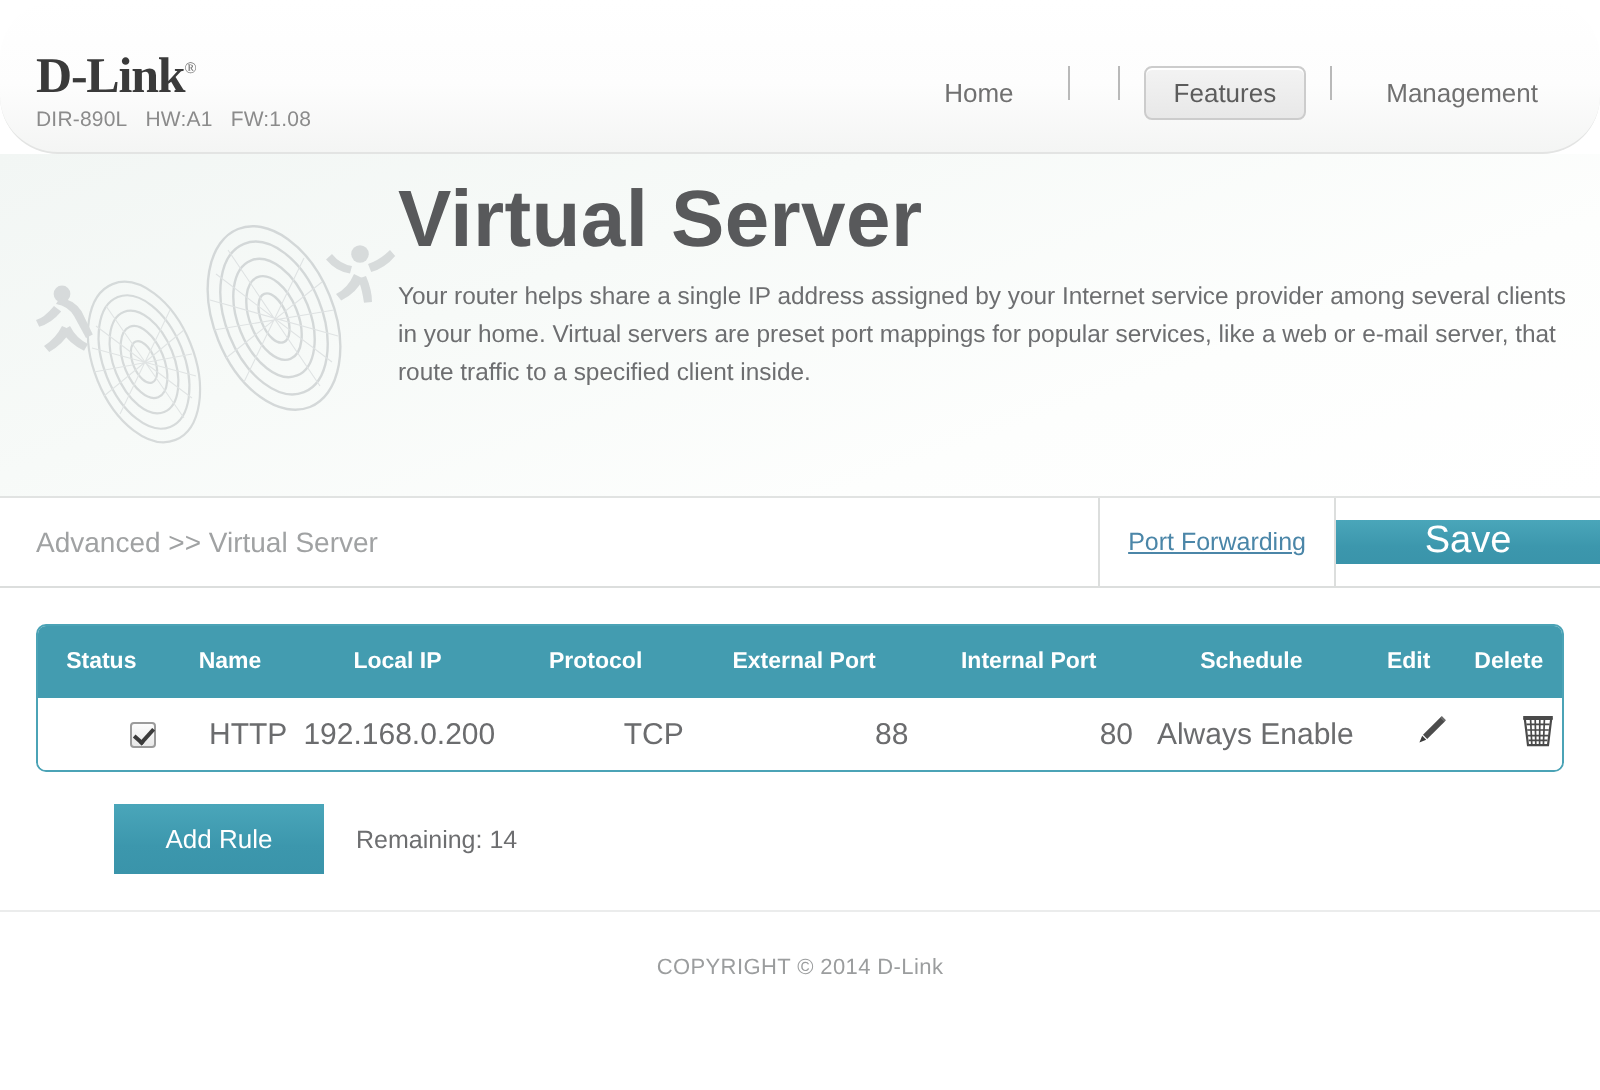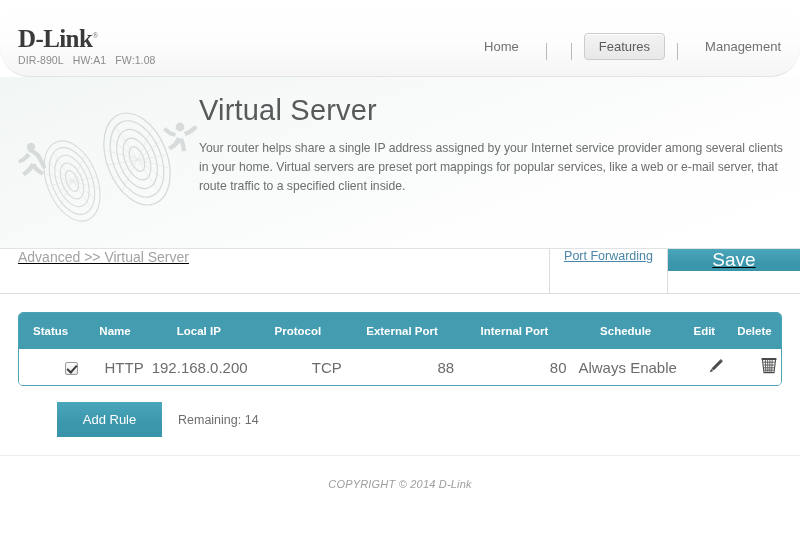--- a/index.html
+++ b/index.html
@@ -47,23 +47,23 @@
     margin-top: 3px;
     font-size: 10.5px;
     color: #8b8b8b;
     white-space: nowrap;
     letter-spacing: 0.1px;
   }
   .brand-sub span { margin-right: 9px; }
 
   .mainnav {
     position: absolute;
-    right: 4px; top: 33px;
-    display: flex;
-    align-items: flex-end;
+    right: 16px; top: 33px;
+    display: flex;
+    align-items: flex-start;
     font-size: 13px;
   }
   .navitem {
     color: #707070;
     padding: 5px 14px;
     white-space: nowrap;
     cursor: pointer;
     border: 1px solid transparent;
     border-radius: 4px;
     line-height: 15px;
@@ -94,44 +94,43 @@
     width: 210px; height: 165px;
     opacity: 0.62;
     pointer-events: none;
   }
   .hero-text {
     position: absolute;
     left: 199px; top: 13px;
     width: 590px;
   }
   .hero-title {
-    font-size: 29px;
+    font-size: 40px;
     color: #58595b;
-    font-weight: normal;
+    font-weight: bold;
     letter-spacing: 0.2px;
     line-height: 40px;
     margin: 0 0 9px 0;
   }
   .hero-desc {
     font-size: 12.2px;
     color: #6d6e70;
     line-height: 19px;
     margin: 0;
     width: 585px;
   }
 
   
   .actionbar {
     position: relative;
     height: 45px;
     background: #ffffff;
     border-bottom: 1px solid #dcdedd;
     display: flex;
-    align-items: flex-start;
-    text-decoration: underline;
+    align-items: center;
   }
   .breadcrumb {
     flex: 1;
     display: flex;
     align-items: center;
     padding-left: 18px;
     font-size: 14px;
     color: #a0a2a3;
   }
   .bar-divider {
@@ -266,21 +265,20 @@
     height: 90px;
     background: #ffffff;
     border-top: 1px solid #ebecec;
     text-align: center;
   }
   .copyright {
     margin-top: 22px;
     font-size: 11px;
     color: #9b9d9e;
     letter-spacing: 0.2px;
-    font-style: italic;
   }
 </style>
 </head>
 <body>
 
 <div class="topbar">
 
   <div class="brand">
     <div class="brand-logo"><span>D-Link</span><span class="brand-reg">®</span></div>
     <div class="brand-sub">

